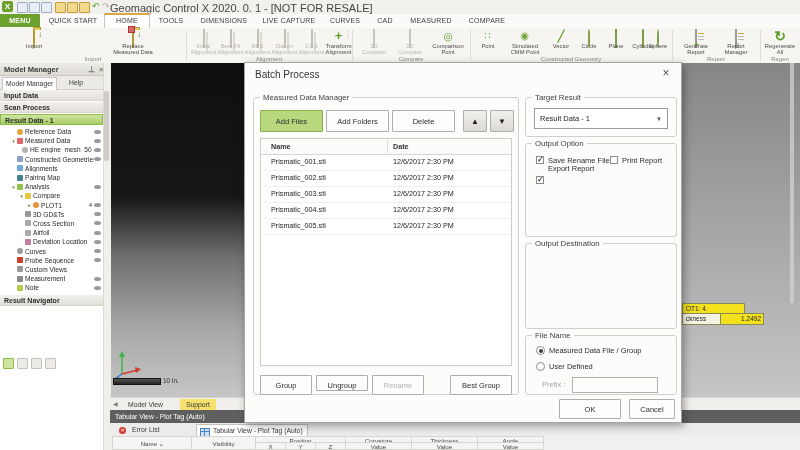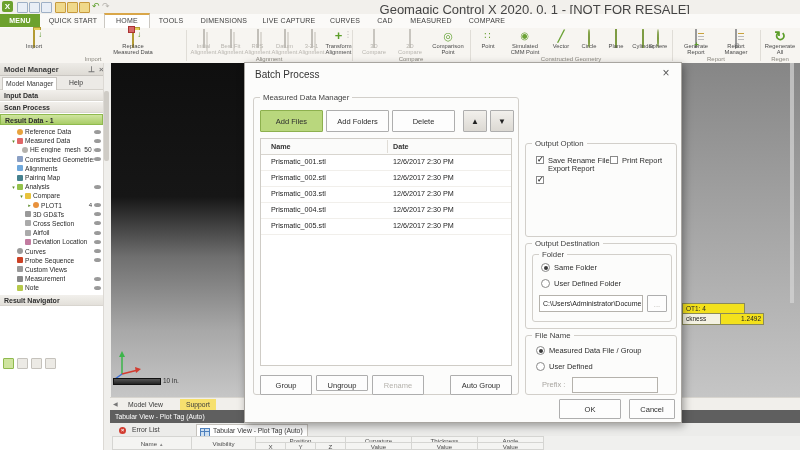--- a/index.html
+++ b/index.html
@@ -2,21 +2,21 @@
 <html><head>
 <meta charset="utf-8">
 <style>
   html,body{margin:0;padding:0;background:#888;}
   #screen{position:relative;width:800px;height:450px;overflow:hidden;
     font-family:"Liberation Sans",sans-serif;background:#f4f2ee;color:#333;
     -webkit-font-smoothing:antialiased;}
   .abs{position:absolute;}
   
   #titlebar{left:0;top:0;width:800px;height:14px;background:#f2f0ec;border-bottom:1px solid #e3e0db;}
-  #title-text{left:110px;top:2px;width:580px;text-align:right;font-size:13px;color:#444;}
+  #title-text{left:110px;top:2px;width:580px;text-align:left;font-size:11px;color:#444;}
   .qa-ico{position:absolute;top:2px;width:9px;height:9px;border:1px solid #9fb0c6;background:#e9eef6;border-radius:1px;}
   .qa-folder{border-color:#c79a3e;background:#f0d98a;}
   .qa-logo{left:2px;top:1px;width:11px;height:11px;background:#6da12e;border:none;border-radius:2px;color:#fff;
     font-size:8px;font-weight:bold;text-align:center;line-height:11px;}
   .qa-glyph{position:absolute;top:0px;width:11px;height:11px;border:none;background:none;font-size:9px;line-height:12px;color:#5c9e2a;}
   
   #tabrow{left:0;top:14px;width:800px;height:14px;background:#fbfaf8;border-bottom:1px solid #d9d6d0;}
   .rtab{position:absolute;top:0;height:13px;font-size:7px;letter-spacing:.2px;color:#3c3c3c;text-align:center;line-height:14px;}
   .rtab.menu{background:#6da12e;color:#fff;font-weight:bold;}
   .rtab.active{background:#fff;border:1px solid #cbc8c2;border-bottom:none;border-top:2px solid #d9a648;height:13px;line-height:12px;top:-1px;}
@@ -518,45 +518,43 @@
           </div>
         <div class="frow" style="top:79px">
             <span class="fn">Prismatic_005.stl</span>
             <span class="fd">12/6/2017 2:30 PM</span>
           </div>
       </div>
 
       <div class="btn" style="left:6px;top:273px;width:52px;height:20px;line-height:20px">Group</div>
       <div class="btn" style="left:62px;top:273px;width:52px;height:16px;line-height:20px">Ungroup</div>
       <div class="btn disabled" style="left:118px;top:273px;width:52px;height:20px;line-height:20px">Rename</div>
-      <div class="btn" style="left:196px;top:273px;width:62px;height:20px;line-height:20px">Auto Group</div>
+      <div class="btn" style="left:196px;top:273px;width:62px;height:20px;line-height:20px">Best Group</div>
     </fieldset>
 
+    <fieldset class="fs" style="left:280px;top:30px;width:150px;height:42px">
+      <legend>Target Result</legend>
+      <div class="combo" style="left:8px;top:6px;width:134px;height:21px">
+        <span>Result Data - 1</span>
+        <span class="carr">▼</span>
+      </div>
+    </fieldset>
 
     <fieldset class="fs" style="left:280px;top:76px;width:150px;height:96px">
       <legend>Output Option</legend>
       <span class="cb checked" style="left:10px;top:8px"></span>
       <span class="lbl" style="left:22px;top:8px">Save Rename File</span>
       <span class="cb" style="left:84px;top:8px"></span>
       <span class="lbl" style="left:96px;top:8px">Print Report</span>
       <span class="cb checked" style="left:10px;top:28px"></span>
       <span class="lbl" style="left:22px;top:16px">Export Report</span>
     </fieldset>
 
     <fieldset class="fs" style="left:280px;top:176px;width:150px;height:88px">
       <legend>Output Destination</legend>
-      <fieldset class="fs" style="left:6px;top:2px;width:138px;height:70px">
-        <legend>Folder</legend>
-        <span class="rd sel" style="left:8px;top:4px"></span>
-        <span class="lbl" style="left:21px;top:4px">Same Folder</span>
-        <span class="rd" style="left:8px;top:20px"></span>
-        <span class="lbl" style="left:21px;top:20px">User Defined Folder</span>
-        <div class="tin" style="left:6px;top:36px;width:104px;height:17px">C:\Users\Administrator\Documents</div>
-        <div class="btn disabled" style="left:114px;top:36px;width:20px;height:17px;line-height:17px">...</div>
-      </fieldset>
     </fieldset>
 
     <fieldset class="fs" style="left:280px;top:268px;width:150px;height:62px">
       <legend>File Name</legend>
       <span class="rd sel" style="left:10px;top:6px"></span>
       <span class="lbl" style="left:23px;top:6px">Measured Data File / Group</span>
       <span class="rd" style="left:10px;top:22px"></span>
       <span class="lbl" style="left:23px;top:22px">User Defined</span>
       <span class="lbl gray" style="left:16px;top:40px">Prefix :</span>
       <div class="tin" style="left:46px;top:37px;width:86px;height:16px;background:#fdfdfc"></div>

